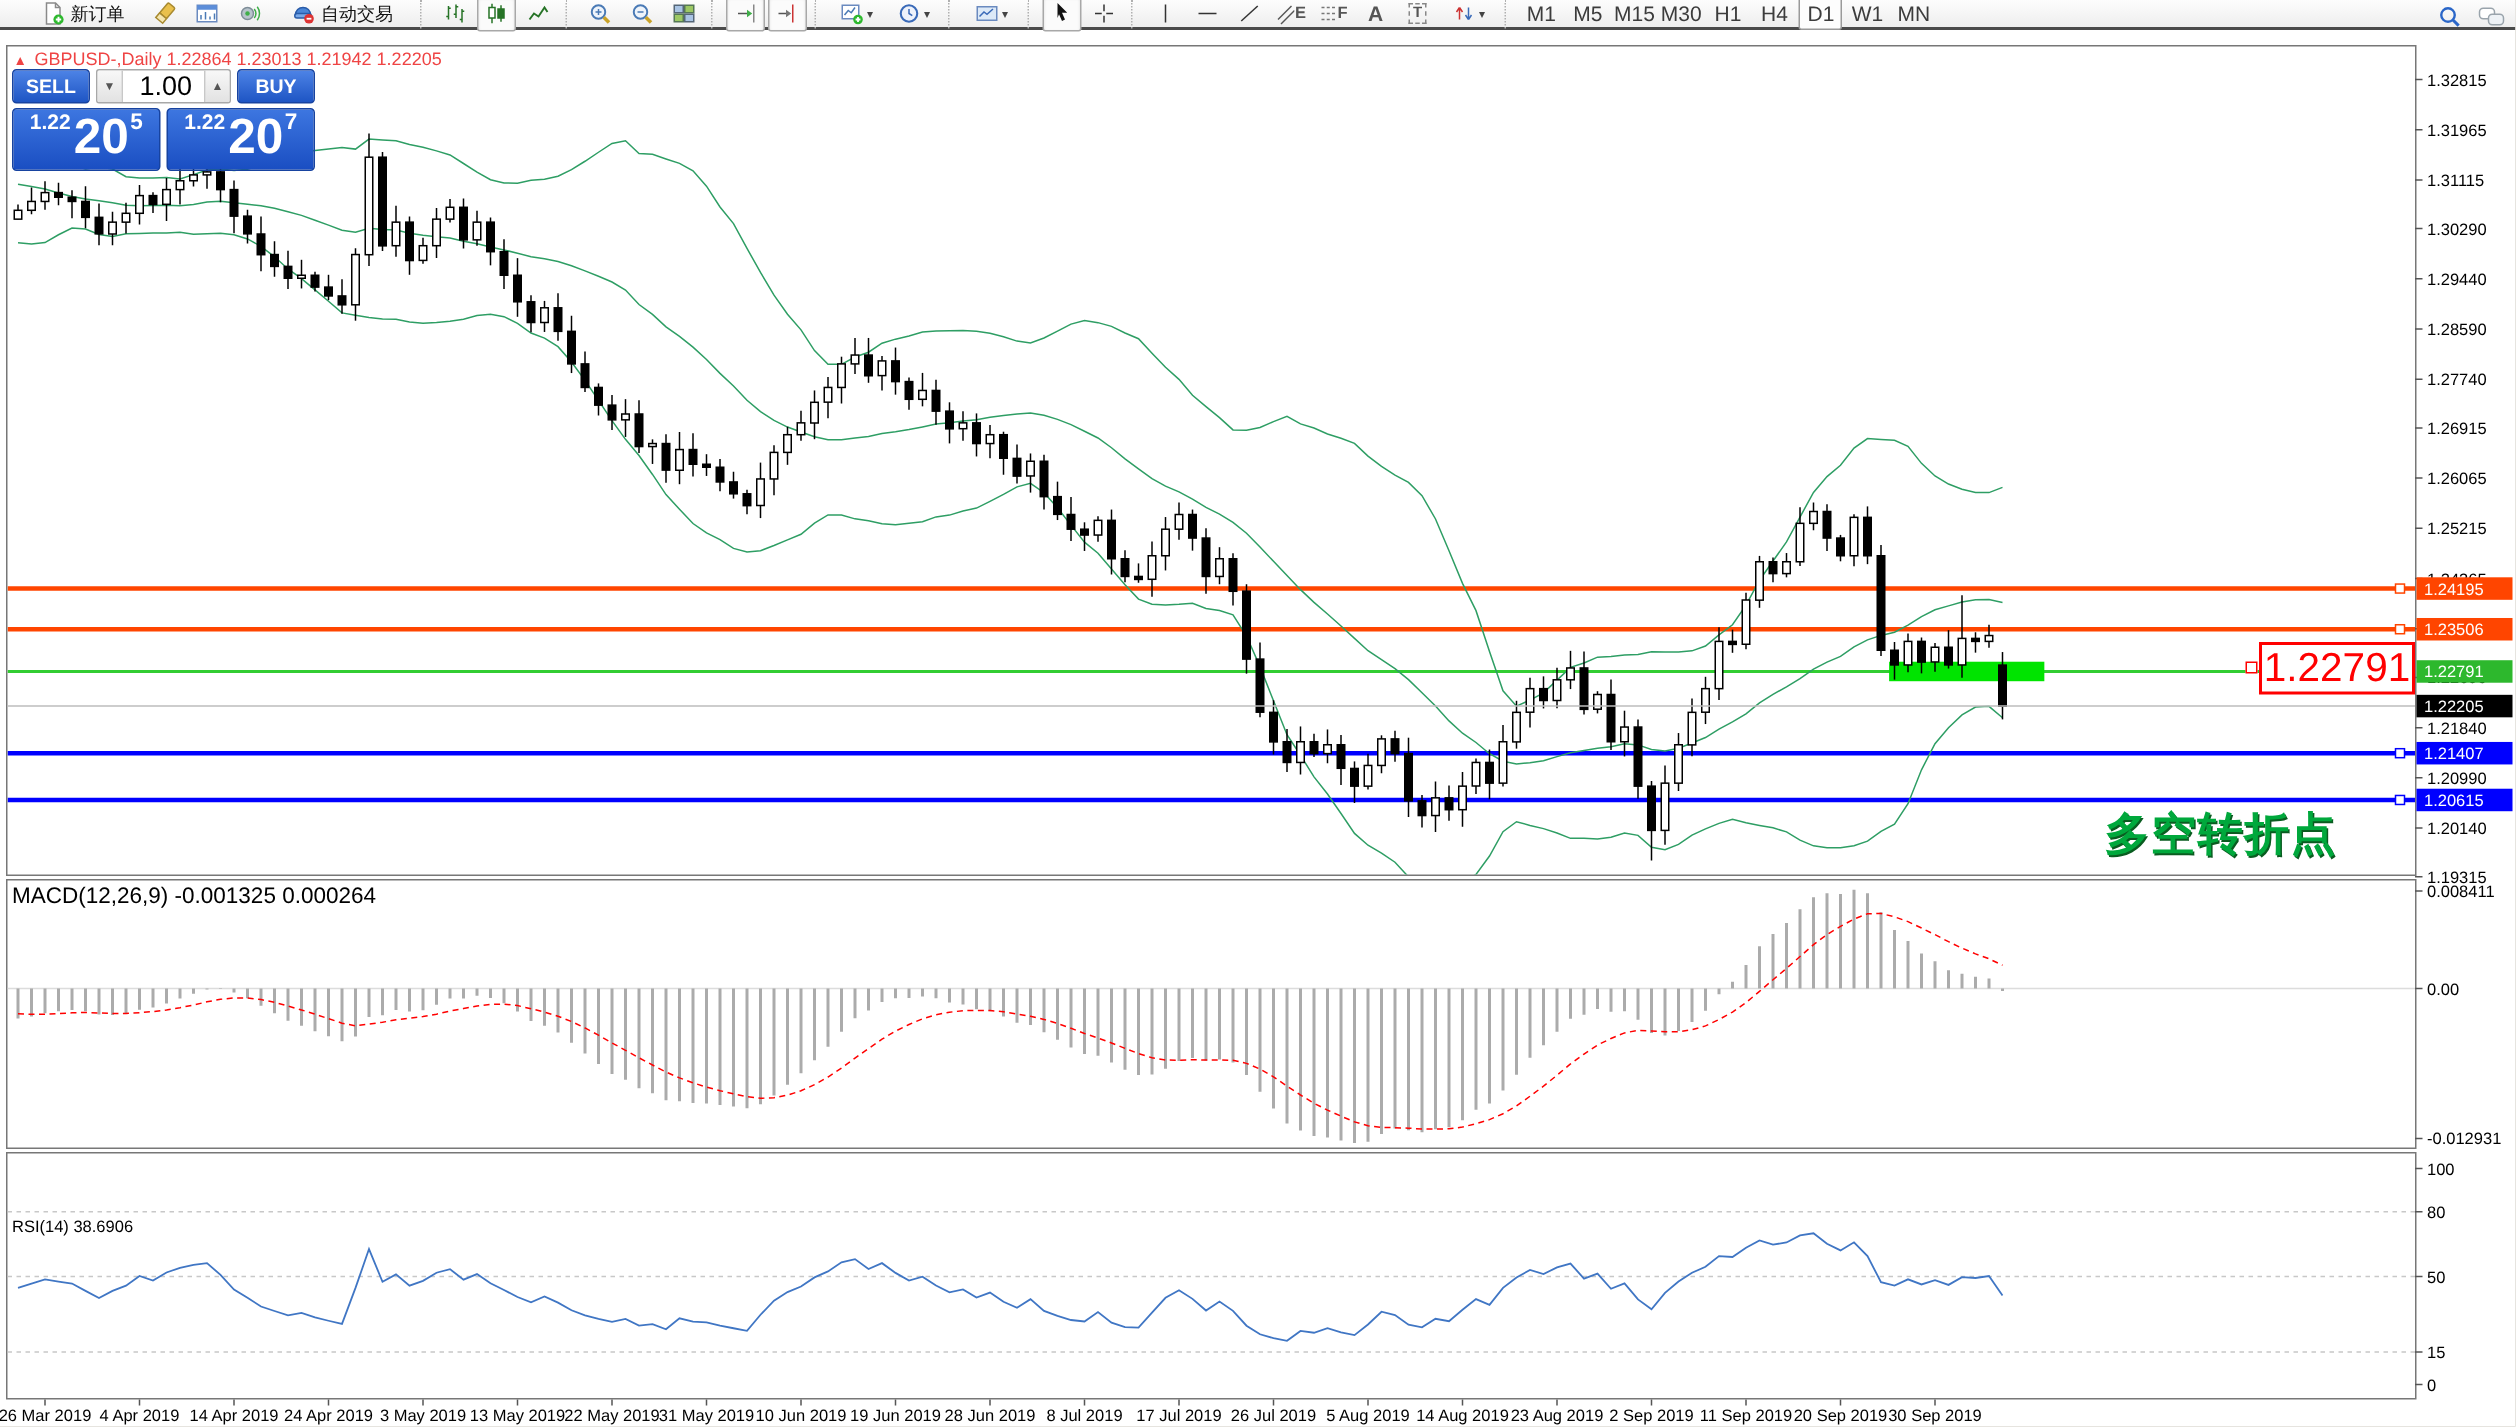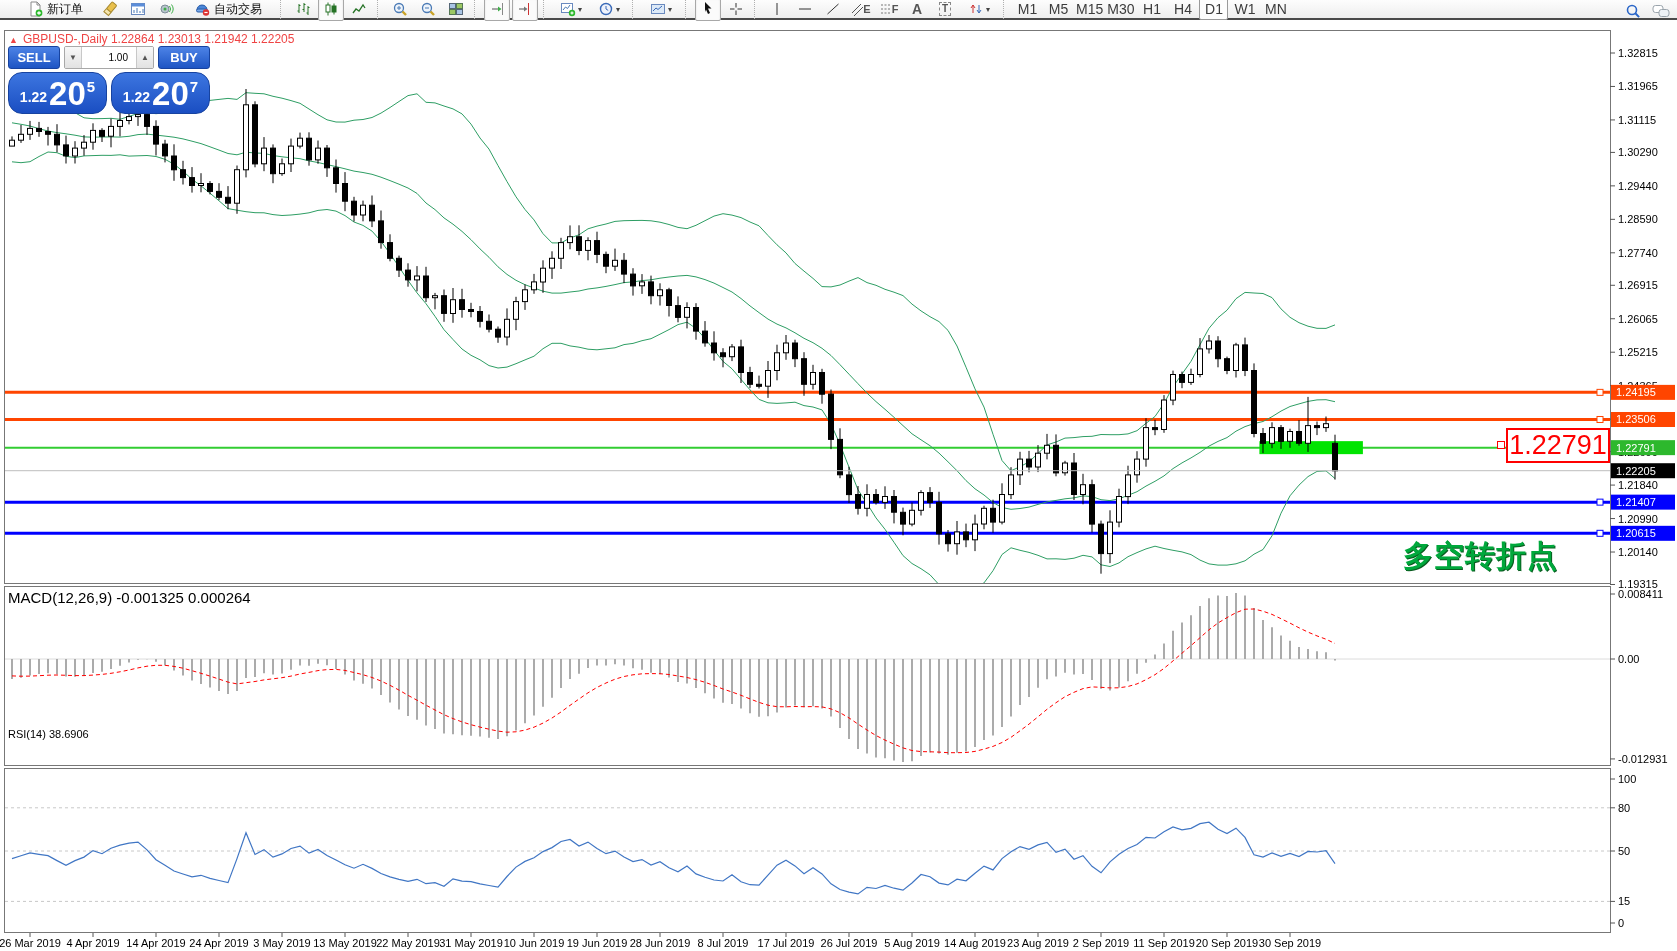--- a/index.html
+++ b/index.html
@@ -21,39 +21,39 @@
   .mini-letter{font-size:11px;font-weight:bold;color:#555;}
   .text-t-box{border:1px dashed #888;padding:0 2px;font-size:10px;font-weight:bold;color:#555;line-height:12px;}
   
   .chart-wrap{position:absolute;top:0;left:0;width:1677px;height:738px;z-index:1;}
   svg{font-family:"Liberation Sans",sans-serif;}
   
   .overlay{position:absolute;z-index:10;}
   .symbol-title{left:9px;top:32px;font-size:12px;color:#ef4444;}
   .symbol-title .tri{font-size:9px;margin-right:5px;}
   .macd-label{left:8px;top:589px;font-size:15px;color:#000;}
-  .rsi-label{left:8px;top:728px;font-size:11px;color:#000;}
+  .rsi-label{left:8px;top:812px;font-size:11px;color:#000;}
   .price-callout{left:1506px;top:428px;width:100px;height:31px;background:#fff;border:2px solid #ff0000;
                  color:#ff0000;font-size:27px;display:flex;align-items:center;justify-content:center;}
   .turning-point{left:1403px;top:536px;font-size:30px;font-weight:bold;color:#00a83c;
                  text-shadow:1px 1px 0 #0a5c20;letter-spacing:1px;white-space:nowrap;}
   
   .trade-panel{left:8px;top:46px;width:202px;}
   .tp-row1{display:flex;height:23px;}
   .tp-btn{width:52px;color:#fff;font-size:13px;font-weight:bold;display:flex;align-items:center;justify-content:center;
           background:linear-gradient(#4d83e6,#1e55c4);border:1px solid #1743a0;border-radius:3px;box-sizing:border-box;}
   .vol-box{flex:1;display:flex;margin:0 4px;border:1px solid #a8a8a8;background:#fff;border-radius:2px;overflow:hidden;}
   .vol-btn{width:17px;background:linear-gradient(#f8f8f8,#e2e2e2);border:0;font-size:8px;color:#555;
            display:flex;align-items:center;justify-content:center;}
   .vol-btn.left{border-right:1px solid #c8c8c8;}
   .vol-btn.right{border-left:1px solid #c8c8c8;}
-  .vol-value{flex:1;font-size:10px;color:#000;display:flex;align-items:center;justify-content:flex-end;padding-right:8px;}
+  .vol-value{flex:1;font-size:18px;color:#000;display:flex;align-items:center;justify-content:flex-end;padding-right:8px;}
   .tp-row2{display:flex;gap:4px;margin-top:3px;}
-  .price-box{flex:1;height:42px;background:linear-gradient(#3d76e0,#1a4ec2);border:1px solid #1743a0;border-radius:14px;
-             color:#fff;display:flex;align-items:flex-end;justify-content:center;box-sizing:border-box;padding-bottom:1px;}
+  .price-box{flex:1;height:42px;background:linear-gradient(#3d76e0,#1a4ec2);border:1px solid #1743a0;border-radius:3px;
+             color:#fff;display:flex;justify-content:center;box-sizing:border-box;padding-bottom:1px;}
   .p-int{font-size:14px;font-weight:bold;margin-bottom:7px;margin-right:2px;}
   .p-big{font-size:33px;line-height:36px;font-weight:bold;}
   .p-sup{font-size:15px;font-weight:bold;margin-bottom:17px;margin-left:1px;}
   .marker-red{left:1497px;top:441px;width:6px;height:6px;border:1px solid #ff0000;background:#fff;}
 </style>
 </head>
 <body>
 
 <div class="screen">
 

